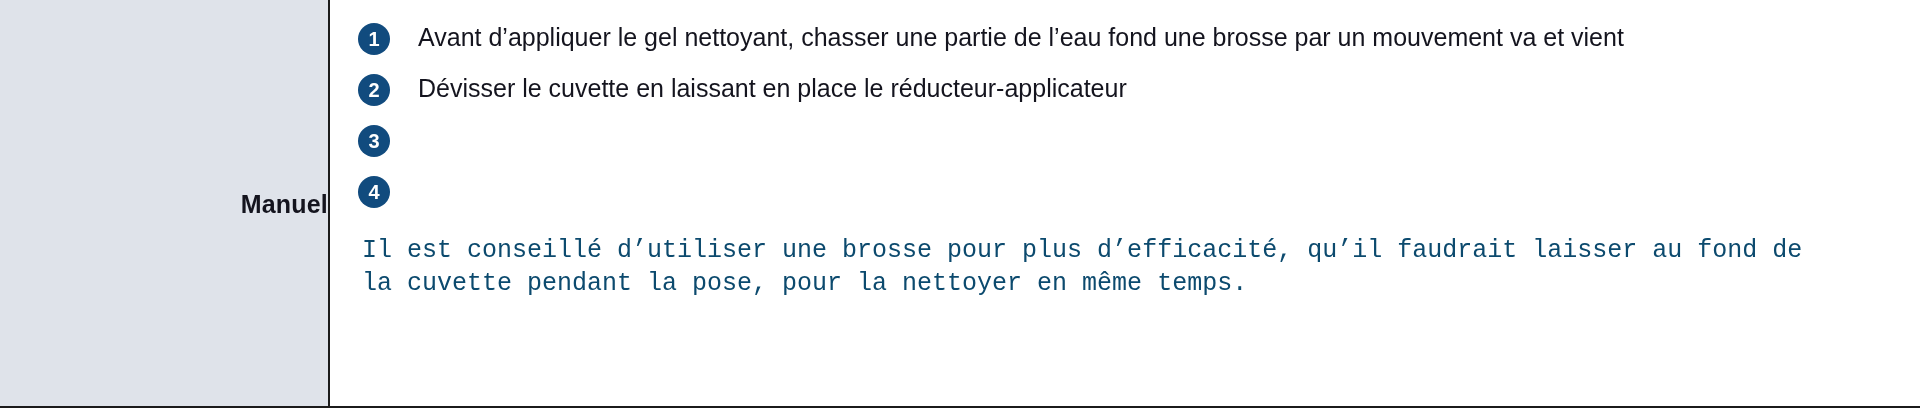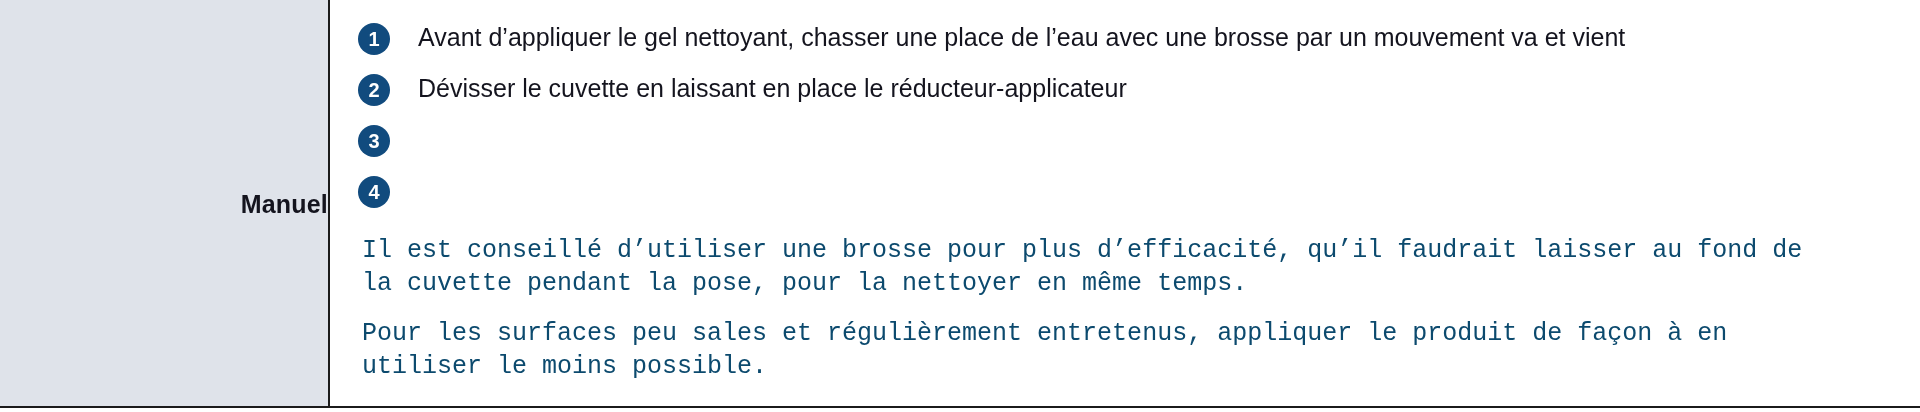--- a/index.html
+++ b/index.html
@@ -102,31 +102,30 @@
 
   <div class="label-cell">
     <span class="label-text">Manuel</span>
   </div>
 
   <div class="content-cell">
 
     <ul class="steps">
       <li class="step">
         <span class="step-badge">1</span>
-        <span class="step-text">Avant d’appliquer le gel nettoyant, chasser une place de l’eau avec une brosse par un mouvement va et vient</span>
+        <span class="step-text">Avant d’appliquer le gel nettoyant, chasser une partie de l’eau fond une brosse par un mouvement va et vient</span>
       </li>
       <li class="step">
         <span class="step-badge">2</span>
         <span class="step-text">Dévisser le cuvette en laissant en place le réducteur-applicateur</span>
       </li>
       <li class="step">
         <span class="step-badge">3</span>
       </li>
       <li class="step">
         <span class="step-badge">4</span>
       </li>
     </ul>
 
     <p class="note first">Il est conseillé d’utiliser une brosse pour plus d’efficacité, qu’il faudrait laisser au fond de la cuvette pendant la pose, pour la nettoyer en même temps.</p>
-    <p class="note">Pour les surfaces peu sales et régulièrement entretenus, appliquer le produit de façon à en utiliser le moins possible.</p>
 
   </div>
 </div>
 
 </body></html>

